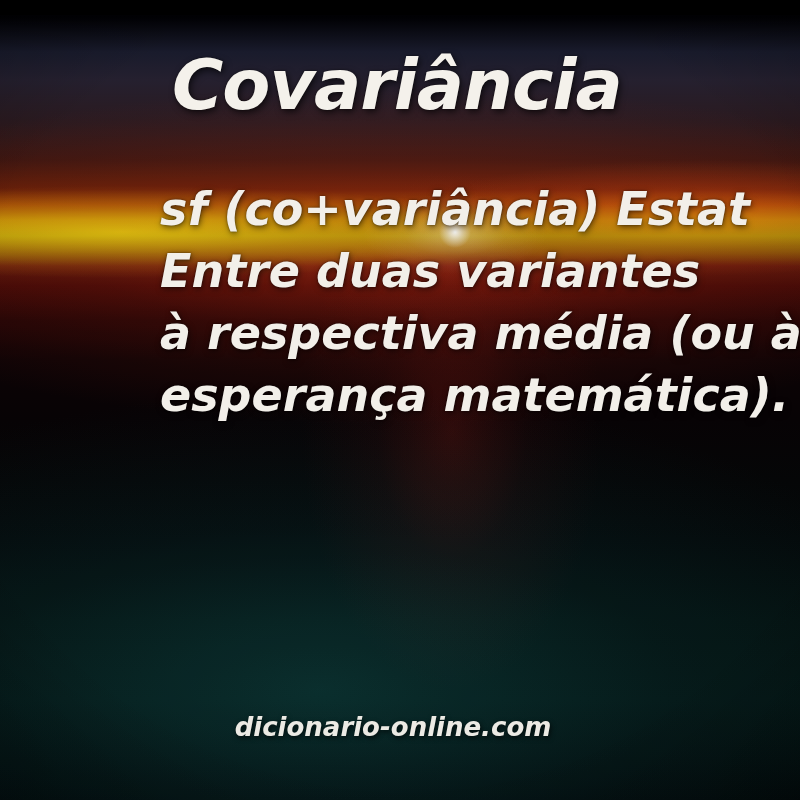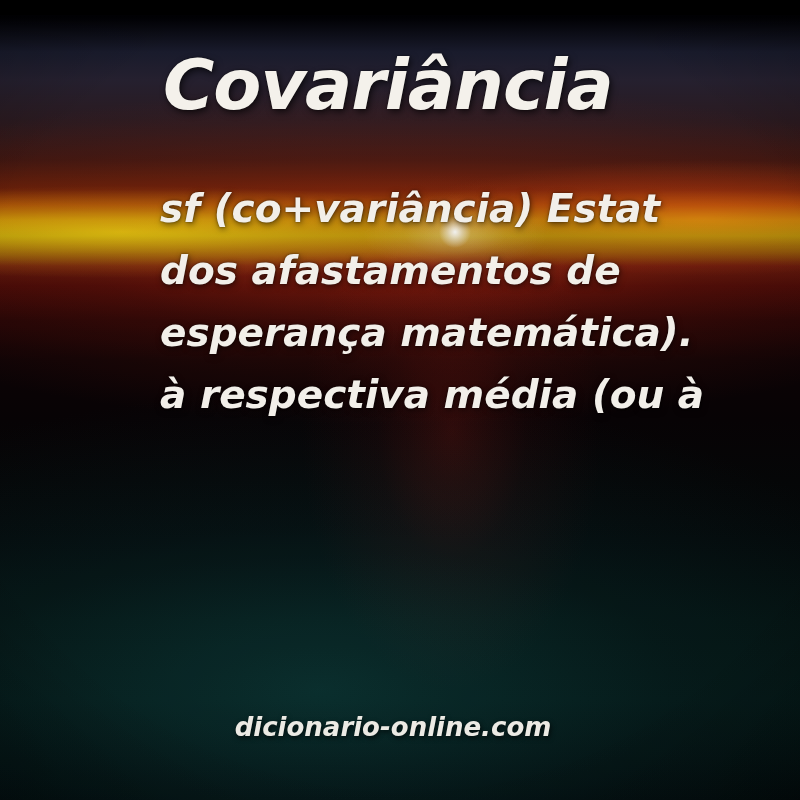--- a/index.html
+++ b/index.html
@@ -133,21 +133,21 @@
   }
 
   
   .text-layer {
     position: absolute;
     inset: 0;
   }
 
   #word-title {
     position: absolute;
-    left: 163px;
+    left: 172px;
     top: 50px;
     font-family: "DejaVu Sans", sans-serif;
     font-size: 70px;
     font-weight: bold;
     font-style: italic;
     letter-spacing: -1px;
     color: #f4f1eb;
     text-shadow:
       0 0 2px rgba(0,0,0,0.55),
       2px 3px 7px rgba(0,0,0,0.62);
@@ -157,21 +157,21 @@
 
   #definition-block {
     position: absolute;
     left: 160px;
     top: 178px;
     width: 520px;
   }
 
   .def-line {
     font-family: "DejaVu Sans", sans-serif;
-    font-size: 39px;
+    font-size: 46px;
     font-weight: bold;
     font-style: italic;
     color: #f2efe9;
     line-height: 62px;
     white-space: nowrap;
     text-shadow:
       0 0 2px rgba(0,0,0,0.50),
       1px 2px 6px rgba(0,0,0,0.55);
   }
 
@@ -208,23 +208,23 @@
   <div class="bg-layer" id="bg-teal"></div>
   <div class="bg-layer" id="bg-vignette"></div>
   <div class="bg-layer" id="bg-top-bar"></div>
 
   <div class="text-layer">
 
     <div id="word-title">Covariância</div>
 
     <div id="definition-block">
       <div class="def-line">sf (co+variância) Estat</div>
-      <div class="def-line">dos afastamentos de</div>
+      <div class="def-line">Entre duas variantes</div>
+      <div class="def-line">à respectiva média (ou à</div>
       <div class="def-line">esperança matemática).</div>
-      <div class="def-line">à respectiva média (ou à</div>
     </div>
 
     <div id="site-watermark">
       <span class="wm-inner">dicionario-online.com</span>
     </div>
 
   </div>
 </div>
 
 </body></html>

